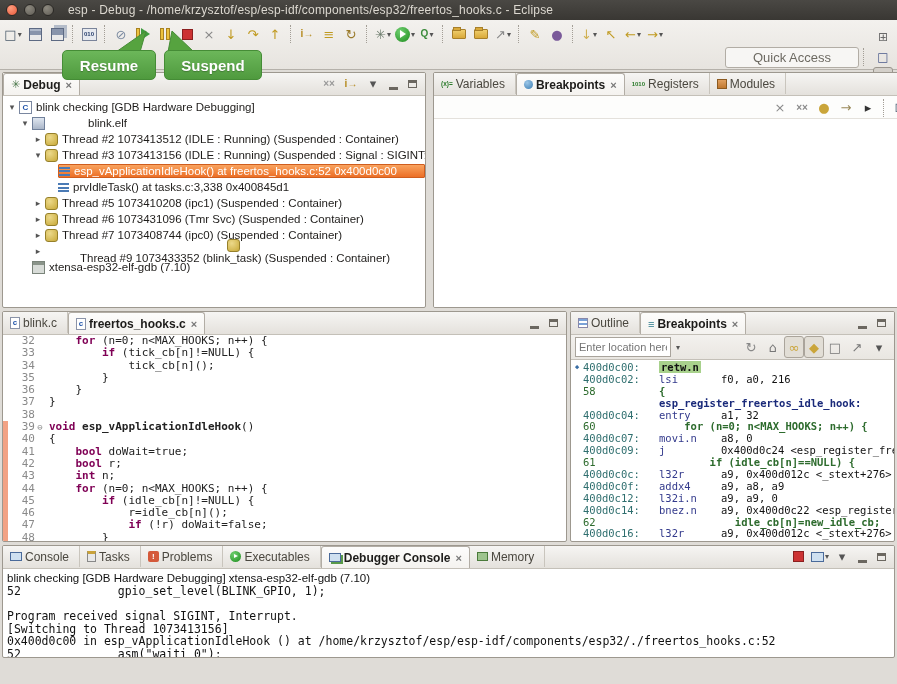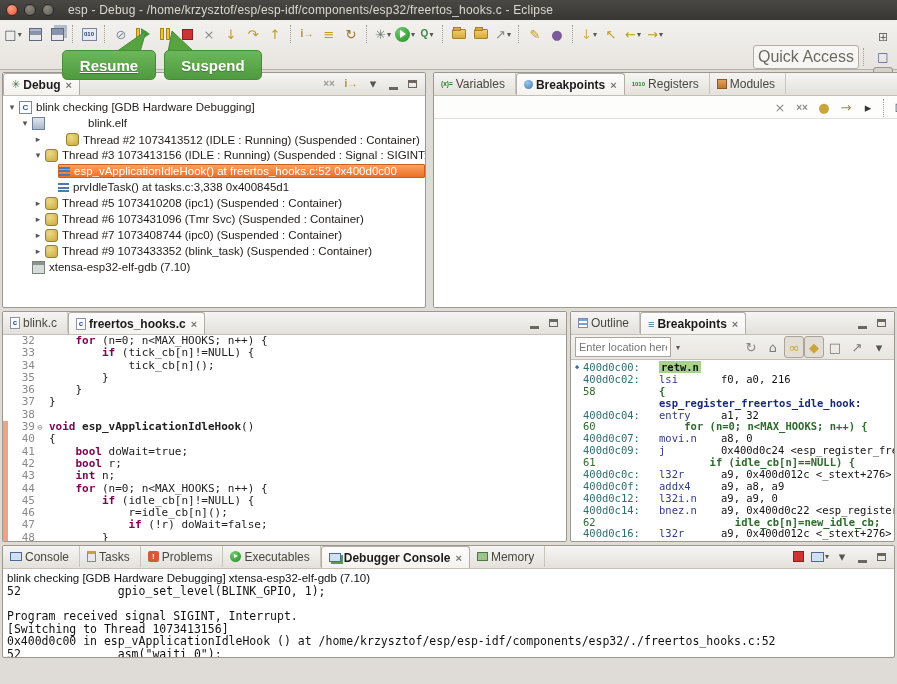--- a/index.html
+++ b/index.html
@@ -37,28 +37,28 @@
   .ic-run{width:15px;height:15px;border-radius:50%;background:radial-gradient(circle at 35% 30%,#6fcf6f,#1e8c1e);
           display:flex;align-items:center;justify-content:center;}
   .ic-run .tri{width:0;height:0;border-left:6px solid #fff;border-top:4px solid transparent;border-bottom:4px solid transparent;margin-left:1px;}
   .ic-folder{width:14px;height:10px;background:linear-gradient(#f0cf6e,#d9a93a);border:1px solid #a8802a;
              box-sizing:border-box;border-radius:1px;position:relative;}
   .ic-folder:before{content:"";position:absolute;left:0;top:-3px;width:6px;height:2px;background:#d9a93a;border:1px solid #a8802a;}
   .ic-console{width:13px;height:10px;background:#cfe0f0;border:1px solid #4a6a9a;box-sizing:border-box;}
   
   #qa-row{position:absolute;right:4px;top:26px;height:22px;display:flex;align-items:center;}
   #quick-access{border:1px solid #b2ada5;border-radius:3px;background:#f7f6f4;color:#6d6a62;
-                padding:2px 4px;font-size:16px;}
+                padding:2px 27px;font-size:13px;}
   .persp{width:20px;height:20px;display:flex;align-items:center;justify-content:center;margin-left:4px;border-radius:3px;}
   .persp.active{background:#d4d0ca;border:1px solid #9a958d;box-sizing:border-box;}
   
   .callout{background:linear-gradient(#6cb75a,#4f9a3e);border:1px solid #458c36;border-radius:5px;
            color:#fff;font-weight:bold;font-size:15px;display:flex;align-items:center;justify-content:center;
            z-index:30;text-shadow:0 1px 1px rgba(0,0,0,.25);}
-  #callout-resume{left:62px;top:50px;width:92px;height:28px;text-decoration:underline;}
+  #callout-resume{left:62px;top:50px;width:92px;height:28px;}
   #callout-suspend{left:164px;top:50px;width:96px;height:28px;}
   #callout-arrows{left:0;top:0;width:897px;height:90px;z-index:29;pointer-events:none;}
   
   .panel{background:#fff;border:1px solid #9d988f;border-radius:2px;box-sizing:border-box;overflow:hidden;}
   .tabstrip{height:22px;background:linear-gradient(#f6f5f3,#e4e1dc);border-bottom:1px solid #c4c0b8;
             display:flex;align-items:flex-end;position:relative;}
   .tab{height:21px;display:flex;align-items:center;padding:0 7px;font-size:12px;color:#4a473f;
        border-right:1px solid #c9c5bd;white-space:nowrap;}
   .tab .lbl{margin:0 3px;}
   .tab.active{background:linear-gradient(#fdfdfc,#f4f2ef);font-weight:bold;color:#1d1c1a;
@@ -312,21 +312,21 @@
       </div>
       <div class="trow">
         <span class="tw" style="left: 17px;">▾</span>
         <span class="tin" style="margin-left: 29px;">
           <span class="treeicon tri-elf"></span>
           <span style="white-space: nowrap; padding-left: 39px;">blink.elf</span>
         </span>
       </div>
       <div class="trow">
         <span class="tw" style="left: 30px;">▸</span>
-        <span class="tin" style="margin-left: 63px; align-items: flex-end;">
+        <span class="tin" style="margin-left: 42px;">
           <span class="treeicon tri-thread"></span>
           <span style="white-space: nowrap;">Thread #2 1073413512 (IDLE : Running) (Suspended : Container)</span>
         </span>
       </div>
       <div class="trow">
         <span class="tw" style="left: 30px;">▾</span>
         <span class="tin" style="margin-left: 42px;">
           <span class="treeicon tri-thread"></span>
           <span style="white-space: nowrap;">Thread #3 1073413156 (IDLE : Running) (Suspended : Signal : SIGINT:Interrupt)</span>
         </span>
@@ -359,21 +359,21 @@
       </div>
       <div class="trow">
         <span class="tw" style="left: 30px;">▸</span>
         <span class="tin" style="margin-left: 42px;">
           <span class="treeicon tri-thread"></span>
           <span style="white-space: nowrap;">Thread #7 1073408744 (ipc0) (Suspended : Container)</span>
         </span>
       </div>
       <div class="trow">
         <span class="tw" style="left: 30px;">▸</span>
-        <span class="tin" style="margin-left: 42px;">
+        <span class="tin" style="margin-left: 42px; flex-direction: column;">
           <span class="treeicon tri-thread"></span>
           <span style="white-space: nowrap;">Thread #9 1073433352 (blink_task) (Suspended : Container)</span>
         </span>
       </div>
       <div class="trow">
         <span class="tin" style="margin-left: 29px;">
           <span class="treeicon tri-gdb"></span>
           <span style="white-space: nowrap;">xtensa-esp32-elf-gdb (7.10)</span>
         </span>
       </div>

